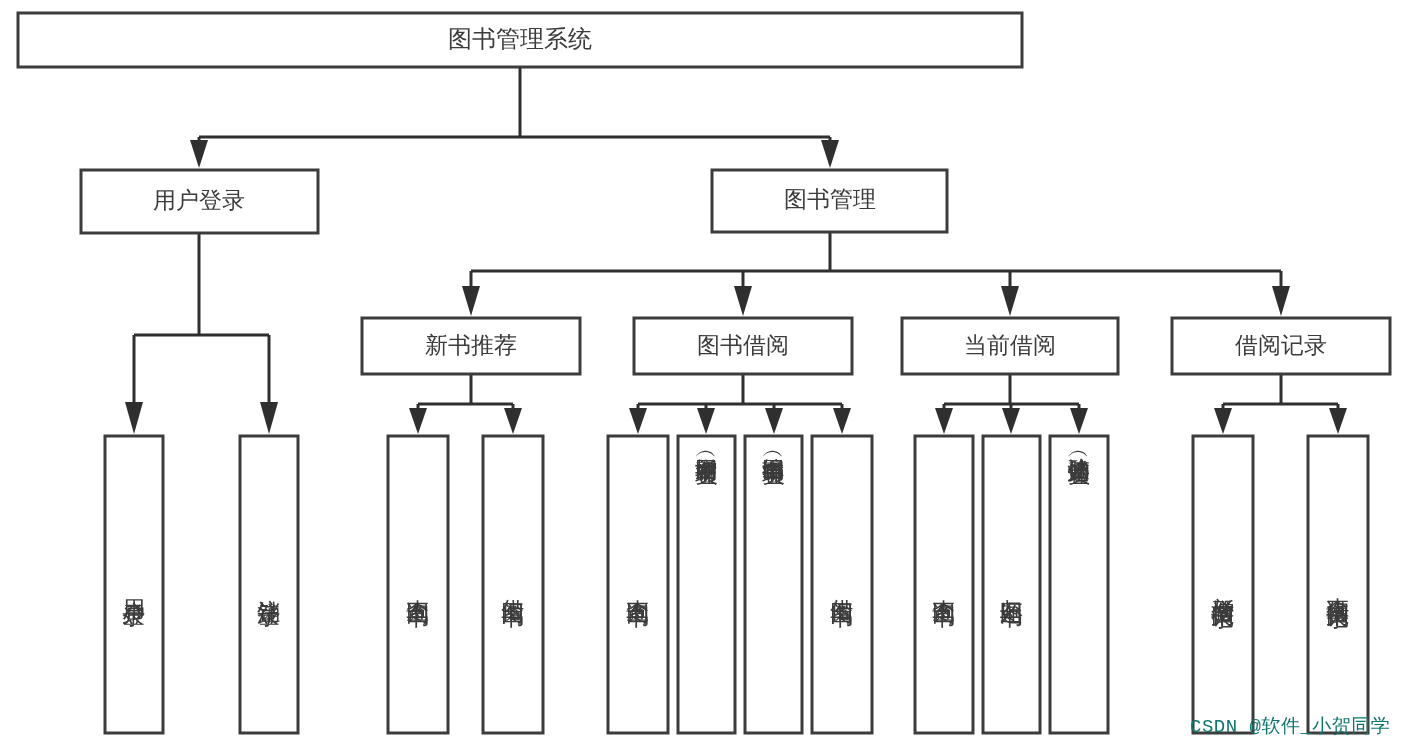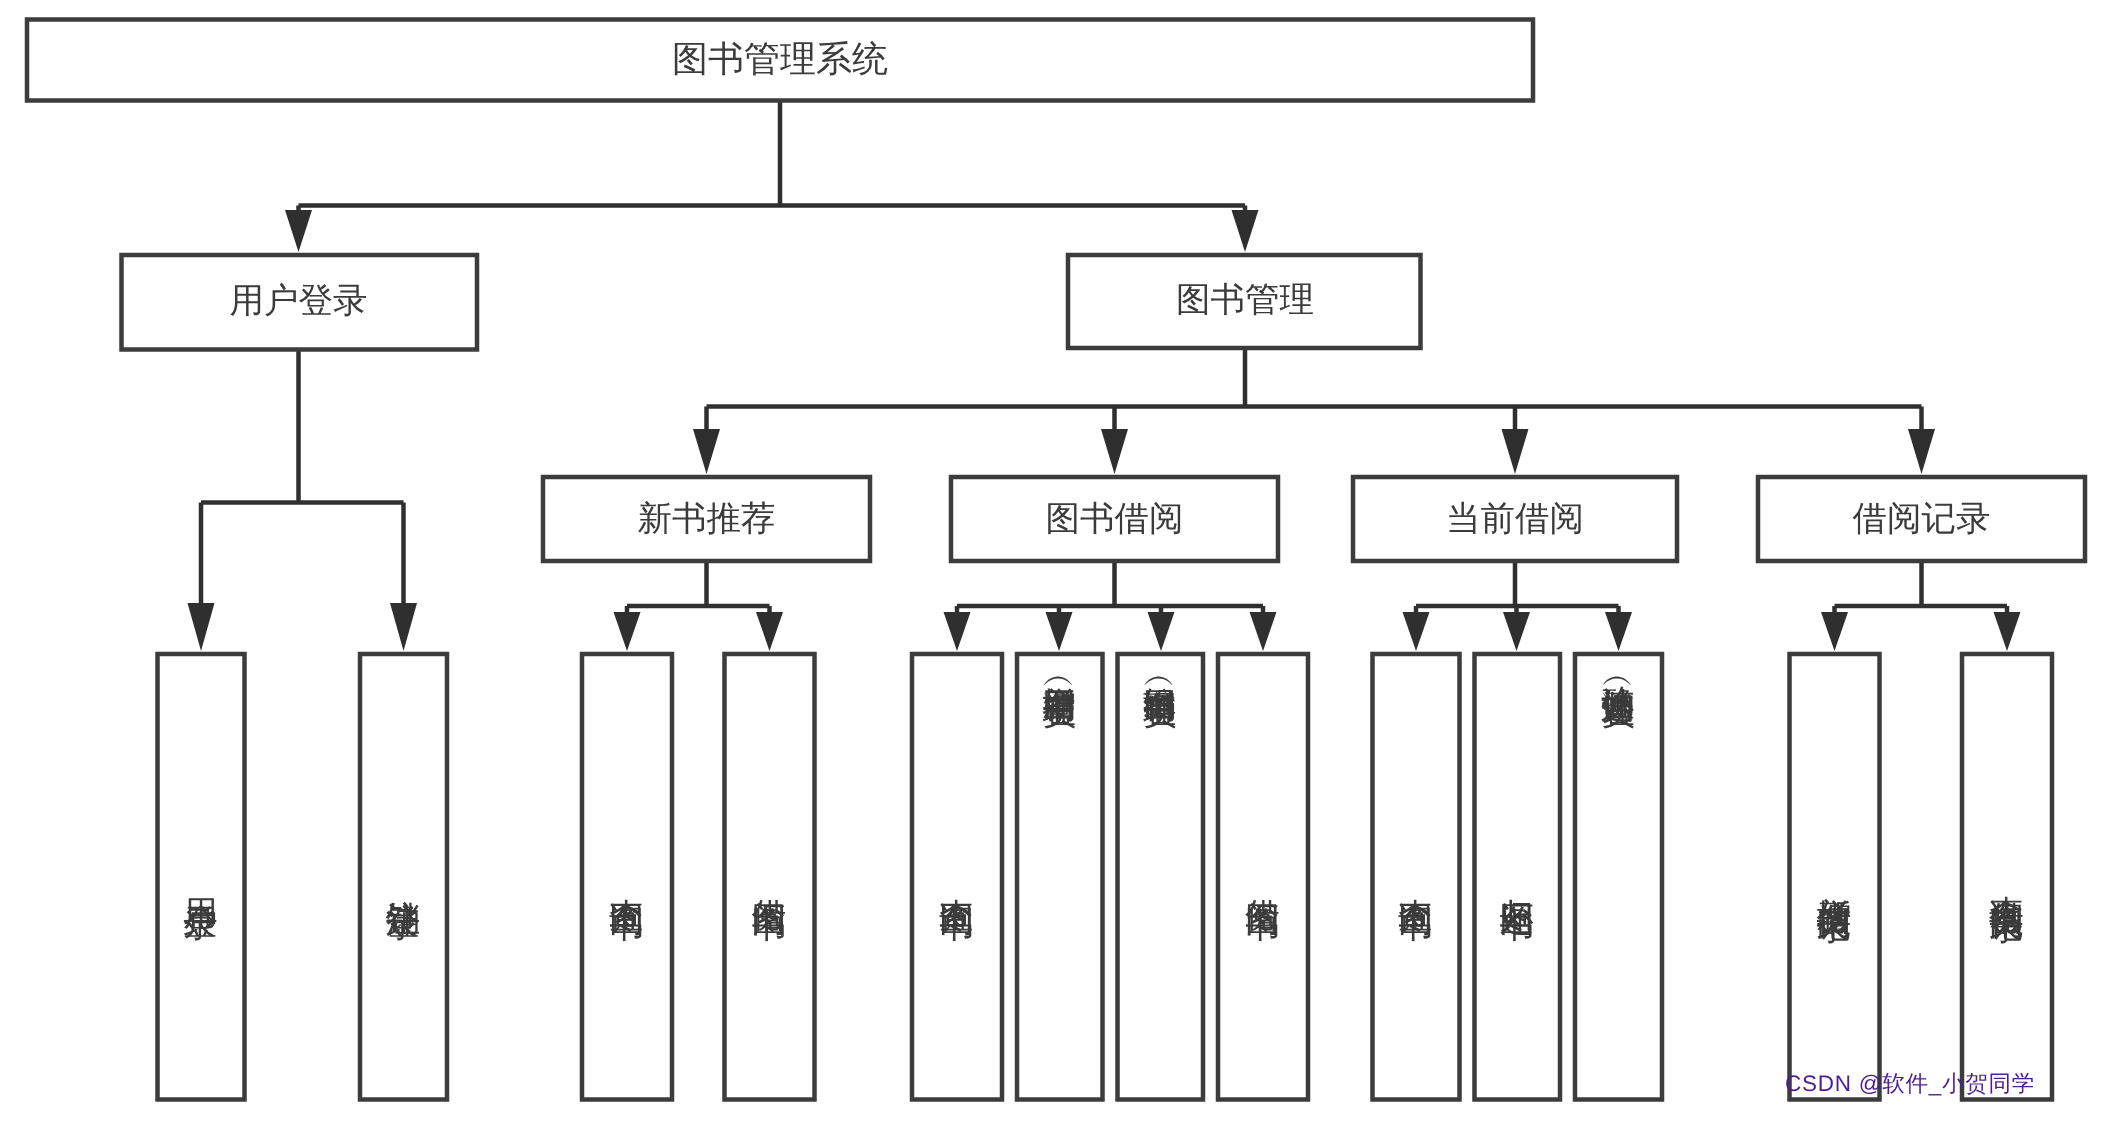--- a/index.html
+++ b/index.html
@@ -46,23 +46,23 @@
     line-height:1.06;
     letter-spacing:2px;
     color:#3b3b3b;
     white-space:nowrap;
   }
   .leaf-label.compact{font-size:22px;letter-spacing:1px;}
   .watermark{
     position:absolute;
     left:1190px;
     top:713px;
-    font-family:Liberation Sans, sans-serif;
-    font-size:15px;
-    color:#4c1d95;
+    font-family:Liberation Mono, monospace;
+    font-size:19px;
+    color:#0f766e;
     white-space:nowrap;
     letter-spacing:0.5px;
   }
 </style>
 </head>
 <body>
 
 <div id="diagram-root">
 
   <svg id="tree" viewBox="0 0 1405 747" xmlns="http://www.w3.org/2000/svg">

